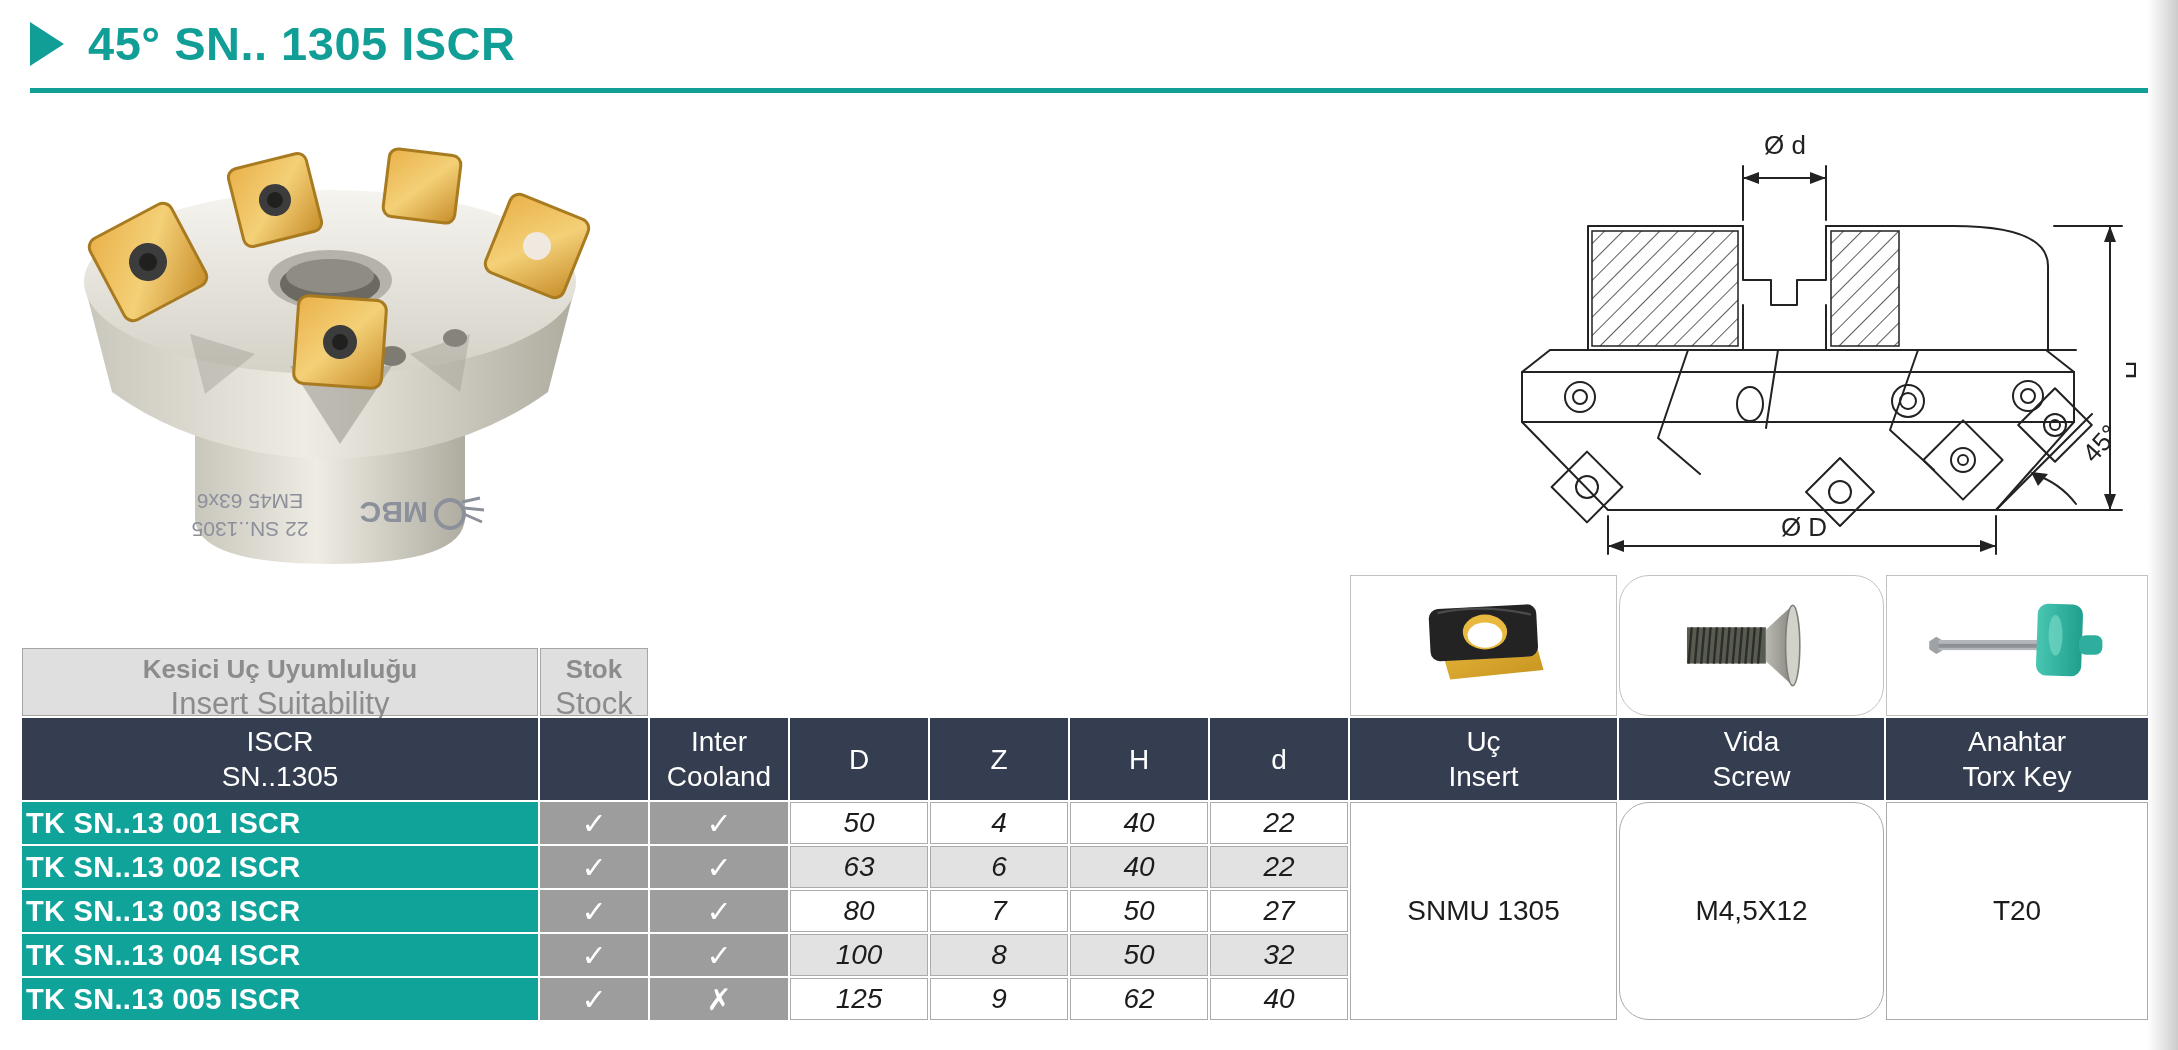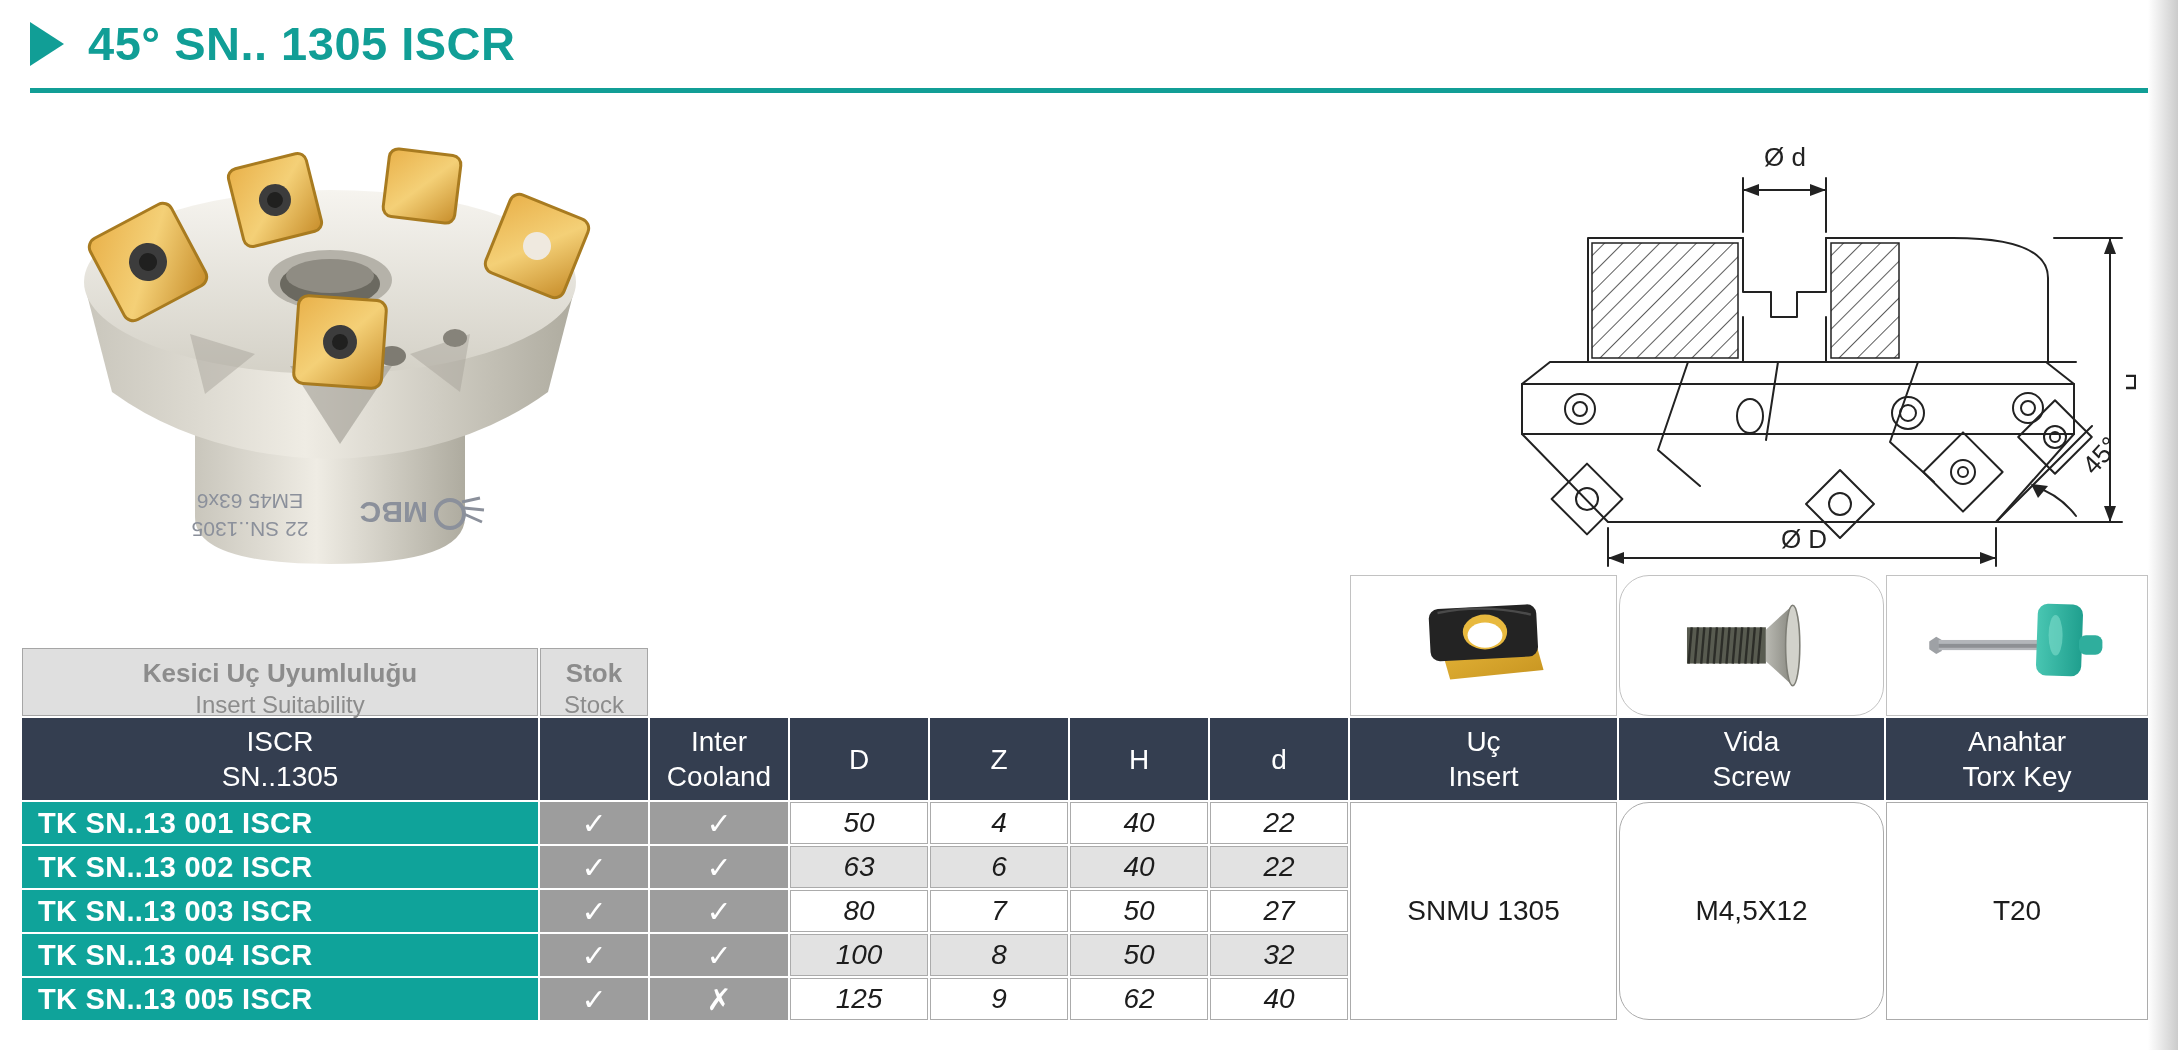--- a/index.html
+++ b/index.html
@@ -13,47 +13,47 @@
 
   
   .title-row{position:absolute; left:30px; top:16px; display:flex; align-items:center; gap:24px;}
   .tri{width:0;height:0;border-left:34px solid var(--accent-teal);
        border-top:22px solid transparent;border-bottom:22px solid transparent;}
   .page-title{color:var(--accent-teal); font-size:47px; font-weight:bold; letter-spacing:.5px;}
   .title-rule{position:absolute; left:30px; top:88px; width:2118px; height:5px; background:var(--accent-teal);}
 
   
   .photo{position:absolute; left:40px; top:103px; width:580px; height:492px;}
-  .drawing{position:absolute; left:1488px; top:120px; width:648px; height:455px;}
+  .drawing{position:absolute; left:1488px; top:108px; width:648px; height:455px;}
   .photo svg,.drawing svg{width:100%;height:100%;}
 
   
   .table-area{position:absolute; left:22px; top:575px; width:2126px; height:447px; font-size:28px;}
   .abs{position:absolute;}
   .cell-img{top:0; height:141px; background:#fff; border:1px solid var(--img-border);
             display:flex; align-items:center; justify-content:center;}
   .cell-img svg{width:72%; height:74%;}
 
   .pre-box{top:73px; height:68px; background:var(--box-gray-bg); border:1px solid #a6a6a6;
            color:var(--box-gray-text); display:flex; flex-direction:column;
            align-items:center; justify-content:center; line-height:1.25;}
   .pre-box .l1{font-weight:bold; font-size:26px;margin-top:13px;}
-  .pre-box .l2{font-size:24px;}
+  .pre-box .l2{font-size:31px;}
 
   .header-row{top:143px; left:0; width:2126px; height:82px; display:grid;
       grid-template-columns:516px 108px 138px 138px 138px 138px 138px 267px 265px 262px;
       column-gap:2px;}
   .hcell{background:var(--header-navy); color:#fff; display:flex; flex-direction:column;
          align-items:center; justify-content:center; line-height:1.25; font-size:28px;}
 
   .rows{top:227px; left:0; width:1326px; display:flex; flex-direction:column; gap:2px;}
   .row{display:grid; grid-template-columns:516px 108px 138px 138px 138px 138px 138px;
        column-gap:2px; height:42px;}
   .name{background:var(--row-teal); color:#fff; font-weight:bold; font-size:29px;
-        display:flex; align-items:center; padding-left:16px; letter-spacing:.3px;}
+        display:flex; align-items:center; padding-left:4px; letter-spacing:.3px;}
   .chk{background:var(--check-gray); color:#fff; font-size:30px;
        display:flex; align-items:center; justify-content:center;}
   .num{background:#fff; border:1px solid var(--cell-border); color:var(--ink);
        display:flex; align-items:center; justify-content:center; font-size:28px;font-style:italic;}
   .row.alt .num{background:var(--alt-row);}
 
   .merged{top:227px; height:218px; background:#fff; border:1px solid var(--cell-border);
           color:var(--ink); display:flex; align-items:center; justify-content:center; font-size:28px;}
 
   

